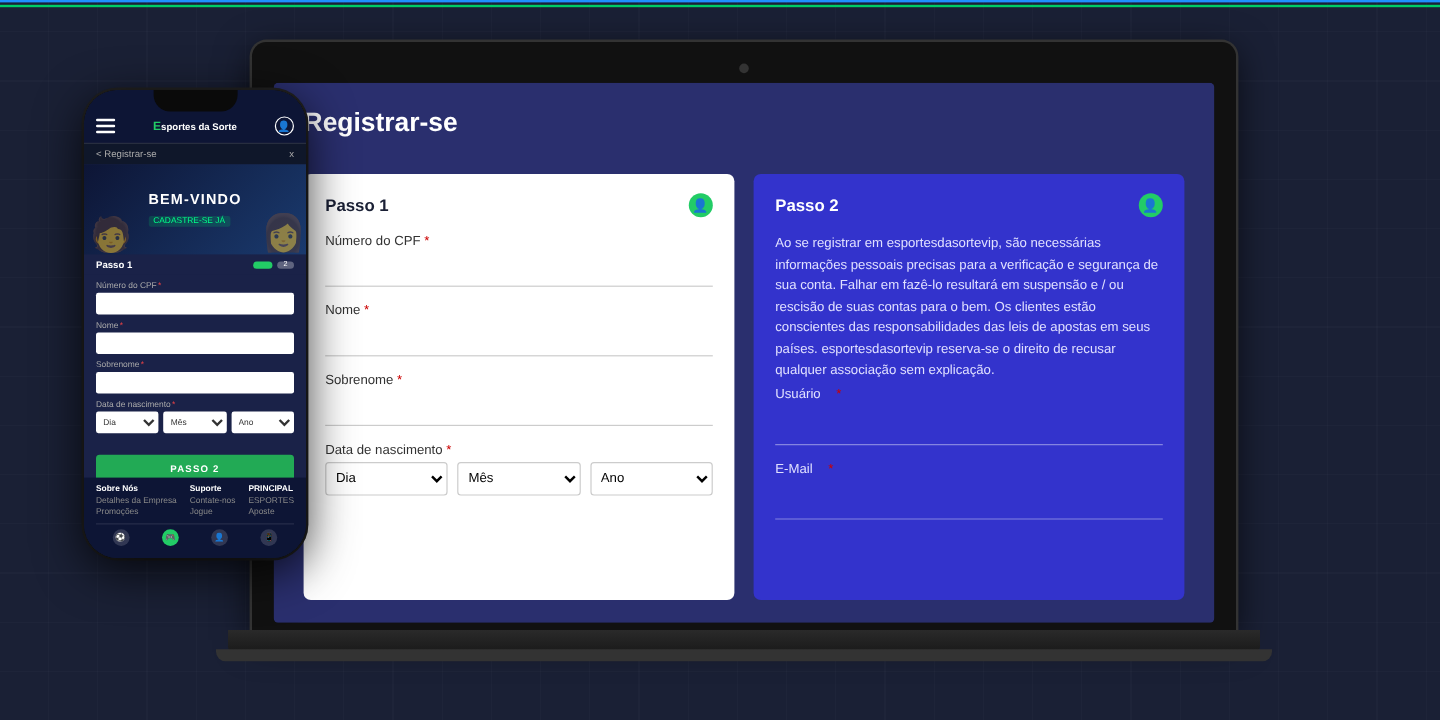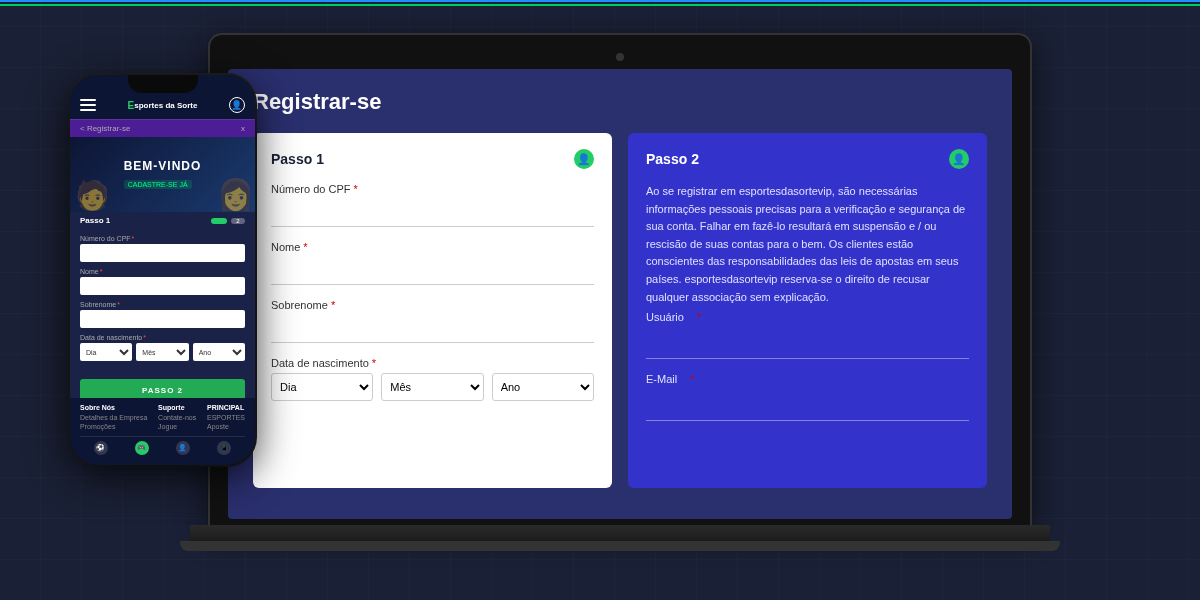--- a/index.html
+++ b/index.html
@@ -107,21 +107,21 @@
     .laptop-content {
       width: 100%;
       height: 100%;
       background: #2a2f6e;
       padding: 20px 25px;
     }
     .laptop-title {
       color: #ffffff;
       font-size: 22px;
       font-weight: 600;
-      margin-bottom: 18px;
+      margin-bottom: 30px;
     }
     .form-steps {
       display: flex;
       gap: 16px;
       height: calc(100% - 55px);
     }
 
     
     .step-panel {
       flex: 1;
@@ -298,21 +298,21 @@
       border-radius: 50%;
       border: 1px solid white;
       display: flex;
       align-items: center;
       justify-content: center;
       color: white;
       font-size: 9px;
     }
 
     .phone-subnav {
-      background: #4c1d95;
+      background: #0f172a;
       padding: 4px 10px;
       display: flex;
       align-items: center;
       justify-content: space-between;
       border-top: 1px solid rgba(255,255,255,0.1);
     }
     .phone-subnav-left {
       font-size: 8px;
       color: #aaa;
     }

